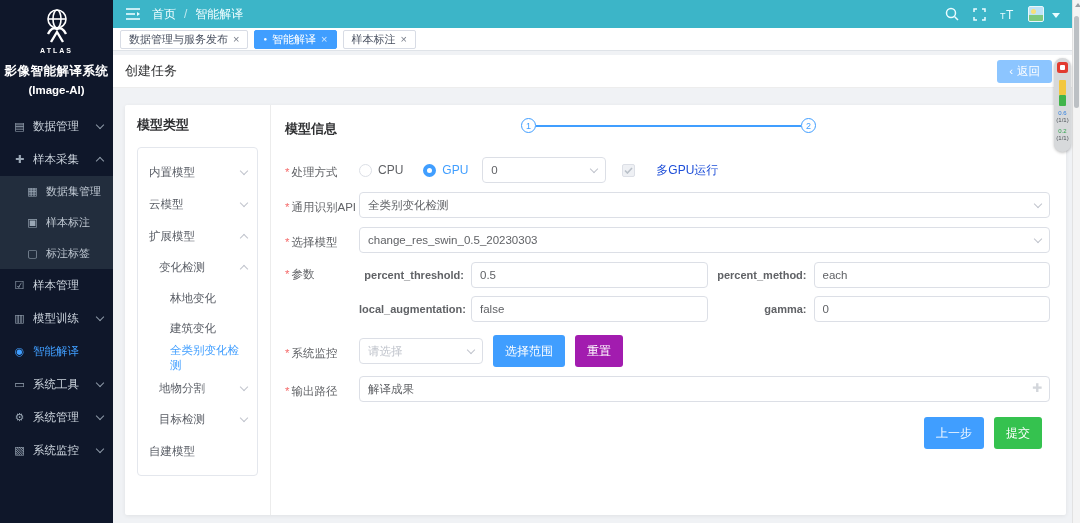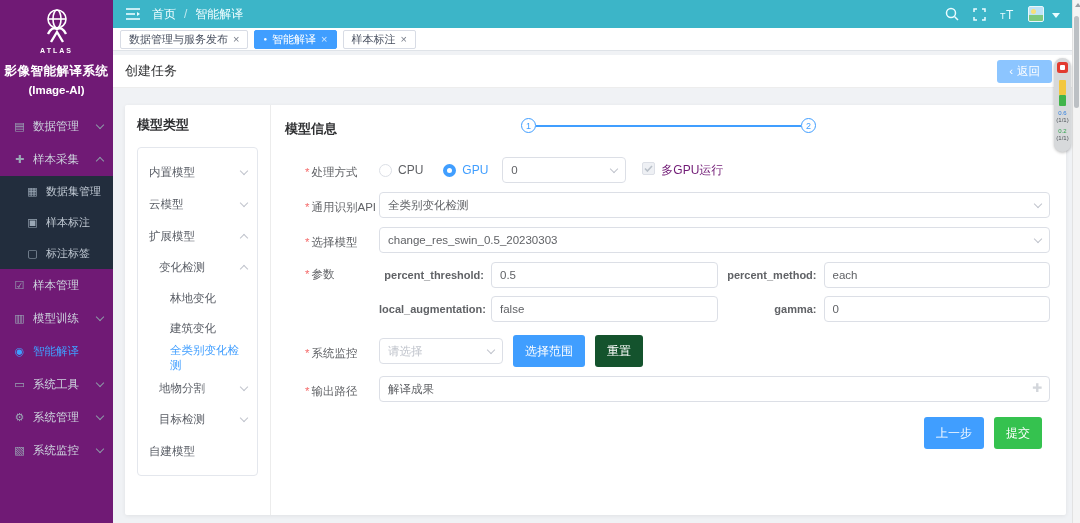--- a/index.html
+++ b/index.html
@@ -1,20 +1,20 @@
 <!DOCTYPE html>
 <html><head>
 <meta charset="utf-8">
 <style>
   * { margin:0; padding:0; box-sizing:border-box; }
   html,body { width:1080px; height:523px; overflow:hidden; }
   body { font-family:"Liberation Sans","DejaVu Sans",sans-serif; font-size:12px; background:#f0f2f5; position:relative; }
 
   
-  .sidebar { position:absolute; left:0; top:0; width:113px; height:523px; background:#701a75; color:#c9d2dd; z-index:3; }
+  .sidebar { position:absolute; left:0; top:0; width:113px; height:523px; background:#0f172a; color:#c9d2dd; z-index:3; }
   .logo-block { text-align:center; padding-top:6px; }
   .logo-emblem { width:46px; height:40px; margin:0 auto; display:block; }
   .logo-name { color:#fff; font-size:7px; font-weight:bold; letter-spacing:2px; margin-top:1px; }
   .side-title { color:#fff; font-size:12.5px; font-weight:bold; margin-top:9px; letter-spacing:0.5px; }
   .side-sub { color:#fff; font-size:11.5px; font-weight:bold; margin-top:4px; }
   .menu { margin-top:14px; }
   .menu-item { height:33px; display:flex; align-items:center; padding:0 10px 0 13px; gap:7px; font-size:11.5px; cursor:pointer; color:#cdd5de; }
   .menu-item .mi-icon { width:13px; font-size:11px; color:#9aa7b5; flex:none; text-align:center; }
   .menu-item .mi-label { flex:1; white-space:nowrap; }
   .menu-item.active { color:#409eff; }
@@ -60,45 +60,45 @@
   .tree-item.active { color:#409eff; }
 
   
   .right-panel { flex:1; position:relative; padding:9px 16px 0 14px; }
   .info-header { height:30px; display:flex; align-items:center; }
   .stepper { position:absolute; left:250px; width:295px; top:13px; display:flex; align-items:center; }
   .step-circle { width:15px; height:15px; border:1.5px solid #409eff; border-radius:50%; color:#409eff; font-size:9px; display:flex; align-items:center; justify-content:center; background:#fff; flex:none; }
   .step-line { flex:1; height:2px; background:#409eff; }
 
   .form { margin-top:13px; }
-  .frow { display:flex; align-items:center; margin-bottom:9px;margin-left:20px; }
+  .frow { display:flex; align-items:center; margin-bottom:9px; }
   .frow.top { align-items:flex-start; }
   .flabel { width:74px; flex:none; font-size:11.5px; color:#606266; padding-top:6px; line-height:1.2; }
   .req { color:#f56c6c; margin-right:2px; }
   .fctl { flex:1; display:flex; align-items:center; }
 
   .ctl { height:26px; border:1px solid #dcdfe6; border-radius:4px; background:#fff; font-size:11.5px; color:#606266; padding:0 8px; display:flex; align-items:center; }
   .select { justify-content:space-between; gap:6px; cursor:pointer; }
   .select .ph { color:#c0c4cc; }
   .grow { flex:1; }
   input.ctl { display:block; width:100%; font-family:inherit; outline:none; }
 
   .radio-group { display:flex; align-items:center; gap:20px; margin-right:14px; }
   .radio-opt { display:flex; align-items:center; gap:6px; cursor:pointer; color:#606266; }
   .radio { width:13px; height:13px; border:1px solid #dcdfe6; border-radius:50%; background:#fff; flex:none; }
   .radio.checked { border:4px solid #409eff; }
   .radio-opt.checked-label { color:#409eff; }
-  .cbx-group { display:flex; gap:6px; margin-left:16px; color:#701a75; }
+  .cbx-group { display:flex; align-items:center; gap:21px; margin-left:16px; color:#1d4ed8; }
   .cbx { width:13px; height:13px; border:1px solid #dcdfe6; background:#eef0f4; border-radius:2px; display:flex; align-items:center; justify-content:center; }
 
   .params-grid { flex:1; display:grid; grid-template-columns:105px 1fr 92px 1fr; column-gap:7px; row-gap:8px; align-items:center; }
   .pname { font-size:11px; color:#606266; text-align:right; white-space:nowrap;font-weight:bold; }
 
   .btn-blue { background:#409eff; }
-  .btn-orange { background:#14532d; }
+  .btn-orange { background:#a21caf; }
   .btn-green { background:#35c24f; }
   .footer-btns { display:flex; justify-content:flex-end; gap:10px; margin-top:15px; padding-right:8px; }
 
   .suffix-wrap { position:relative; flex:1; }
   .suffix-icon { position:absolute; right:8px; top:5px; color:#d3d6db; font-size:12px; }
 
   
   .scrollbar { position:absolute; right:0; top:0; width:8px; height:523px; background:#f4f4f4; border-left:1px solid #e2e2e2; z-index:6; }
   .scroll-thumb { position:absolute; top:16px; left:1px; width:5px; height:92px; background:#bcc0c4; border-radius:3px; }
   .scroll-arrow { position:absolute; top:3px; left:1.5px; width:0; height:0; border-left:3px solid transparent; border-right:3px solid transparent; border-bottom:4px solid #9aa0a6; }

